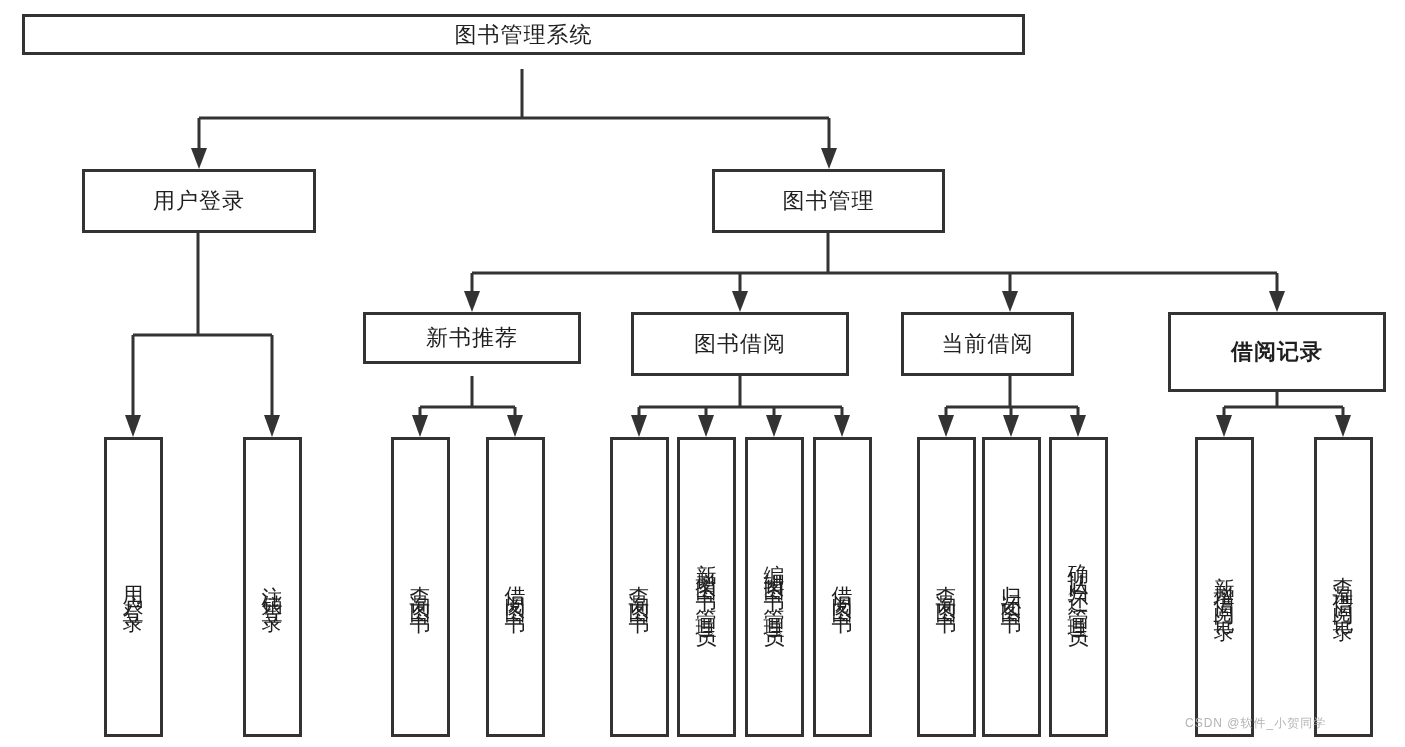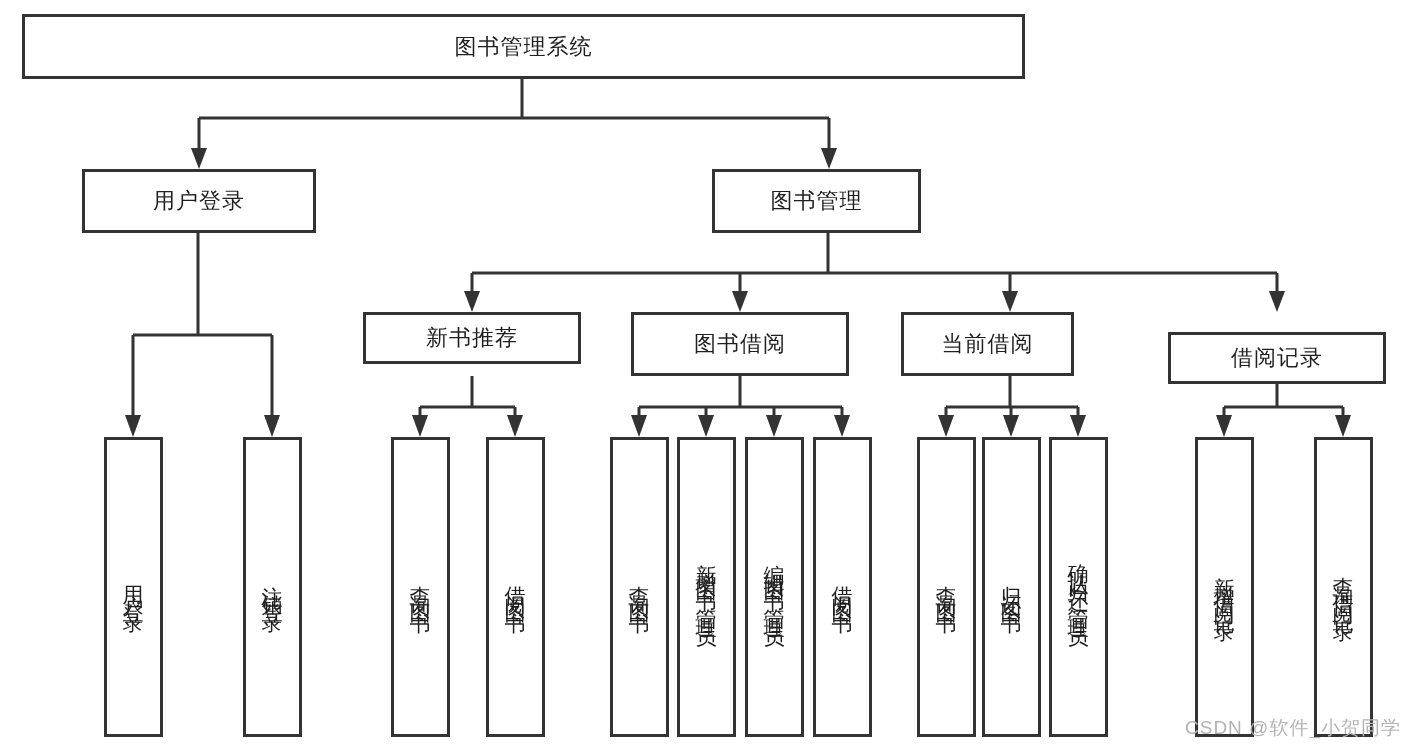--- a/index.html
+++ b/index.html
@@ -24,43 +24,43 @@
   .hbox{font-size:22px;letter-spacing:1px;}
   .vbox{width:59px;height:300px;font-size:21px;}
   .vbox .vtext{
     writing-mode:vertical-lr;
     text-orientation:mixed;
     letter-spacing:9px;
     line-height:1;
     white-space:nowrap;
   }
   
-  #n-root{left:22px;top:14px;width:1003px;height:65px;}
+  #n-root{left:22px;top:14px;width:1003px;height:41px;}
   #n-user-login{left:82px;top:169px;width:234px;height:64px;}
-  #n-book-mgmt{left:712px;top:169px;width:209px;height:64px;}
+  #n-book-mgmt{left:712px;top:169px;width:233px;height:64px;}
   #n-new-book{left:363px;top:312px;width:218px;height:52px;}
   #n-book-borrow{left:631px;top:312px;width:218px;height:64px;align-items:center;}
   #n-current-borrow{left:901px;top:312px;width:173px;height:64px;}
-  #n-borrow-record{left:1168px;top:332px;width:218px;height:52px;}
+  #n-borrow-record{left:1168px;top:312px;width:218px;height:80px;font-weight:bold;}
   #n-ul-1{left:104px;top:437px;}
   #n-ul-2{left:243px;top:437px;}
   #n-nb-1{left:391px;top:437px;}
   #n-nb-2{left:486px;top:437px;}
   #n-bb-1{left:610px;top:437px;}
   #n-bb-2{left:677px;top:437px;}
   #n-bb-3{left:745px;top:437px;}
   #n-bb-4{left:813px;top:437px;}
   #n-cb-1{left:917px;top:437px;}
   #n-cb-2{left:982px;top:437px;}
   #n-cb-3{left:1049px;top:437px;}
   #n-br-1{left:1195px;top:437px;}
   #n-br-2{left:1314px;top:437px;}
   #watermark{
     position:absolute;left:1185px;top:715px;
-    font-size:19px;color:#b3b3b3;letter-spacing:1px;
+    font-size:12px;color:#b3b3b3;letter-spacing:1px;
     white-space:nowrap;
   }
 </style>
 </head>
 <body>
 
 <div id="canvas">
 
   <svg id="wires" viewBox="0 0 1405 747" xmlns="http://www.w3.org/2000/svg">
     <g stroke="#333333" stroke-width="3" fill="none">

